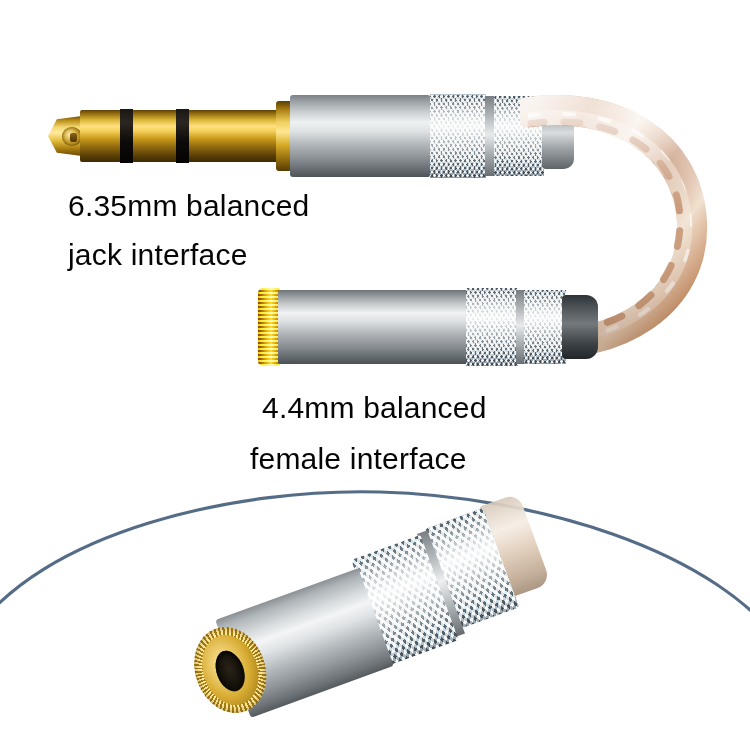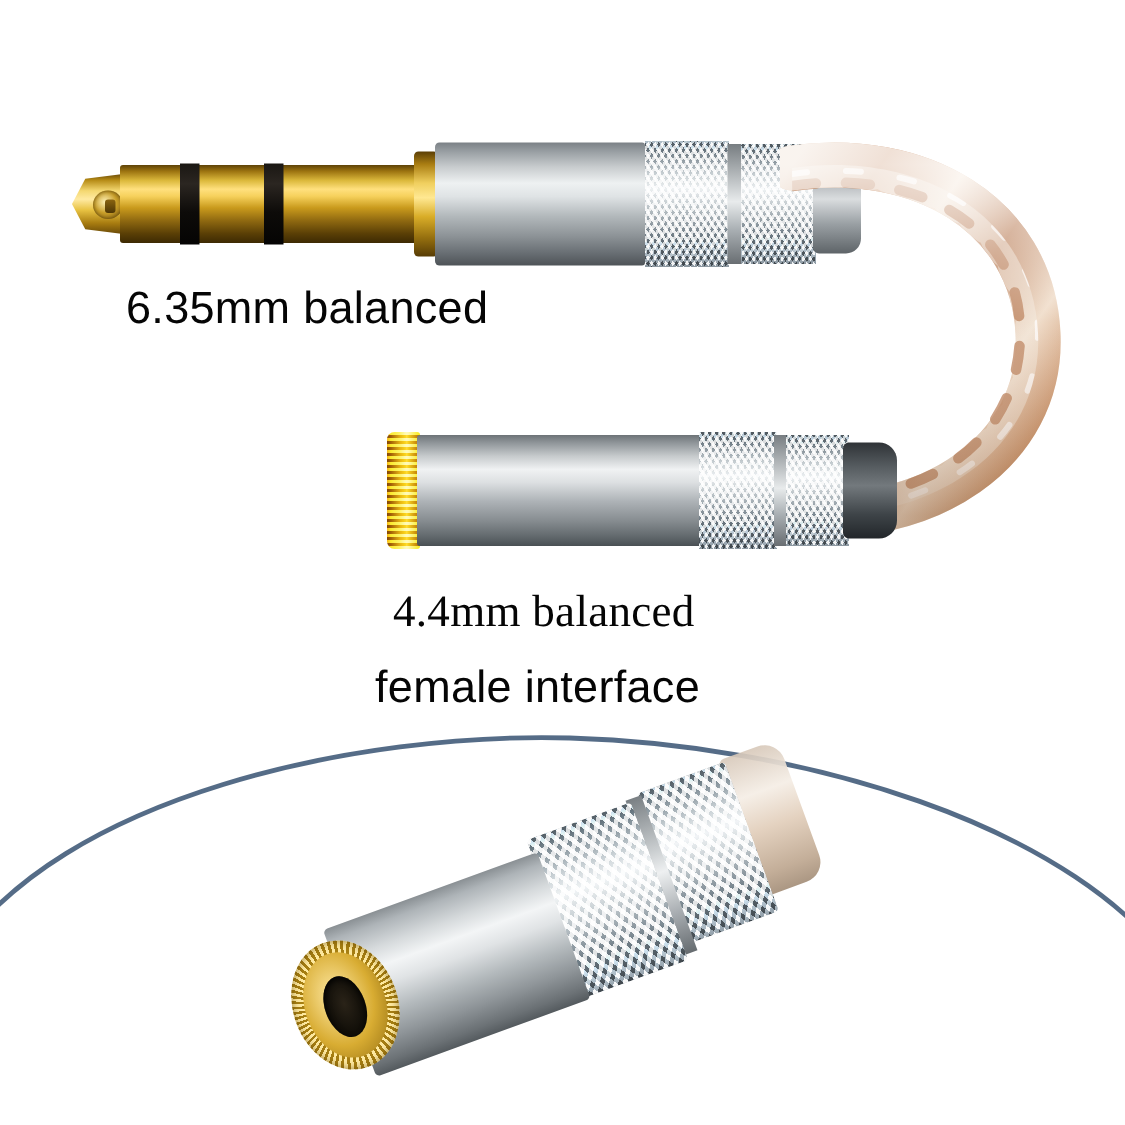--- a/index.html
+++ b/index.html
@@ -19,23 +19,23 @@
   
   .label {
     position: absolute;
     color: #050505;
     font-size: 30px;
     font-weight: 400;
     letter-spacing: 0.2px;
     white-space: nowrap;
     line-height: 1.0;
   }
-  #label-jack-l1 { left: 84px;  top: 191px; }
+  #label-jack-l1 { left: 68px;  top: 191px; }
   #label-jack-l2 { left: 68px;  top: 240px; }
-  #label-fem-l1  { left: 262px; top: 393px; font-family: Liberation Serif, serif; }
+  #label-fem-l1  { left: 262px; top: 393px; }
   #label-fem-l2  { left: 250px; top: 444px; }
 
   
   #plug-635 {
     position: absolute;
     left: 48px;
     top: 83px;
     width: 510px;
     height: 105px;
   }
@@ -358,20 +358,21 @@
       <path d="M 8,22 C 92,10 168,52 172,132 C 176,212 96,262 10,252" fill="none" stroke="#f6ece2" stroke-width="30" stroke-linecap="round" stroke-dasharray="9 13" opacity=".55"></path>
       <path d="M 8,34 C 92,22 160,60 160,132 C 160,204 96,250 10,240" fill="none" stroke="#b5764d" stroke-width="7" stroke-linecap="round" stroke-dasharray="16 20" opacity=".8"></path>
       <path d="M 8,10 C 96,0 184,48 184,132 C 184,218 96,274 10,264" fill="none" stroke="#c9895f" stroke-width="7" stroke-linecap="round" stroke-dasharray="14 22" opacity=".75"></path>
       <path d="M 8,26 C 94,14 172,54 172,132 C 172,210 94,258 10,248" fill="none" stroke="#ffffff" stroke-width="4" stroke-linecap="round" stroke-dasharray="10 26" opacity=".85"></path>
     </g>
 
     <path d="M 8,22 C 92,10 168,52 172,132 C 176,212 96,262 10,252" fill="none" stroke="url(#copperSheen)" stroke-width="30" stroke-linecap="round"></path>
   </svg>
 
   <div class="label" id="label-jack-l1">6.35mm balanced</div>
+  <div class="label" id="label-jack-l2">jack interface</div>
 
   <div id="jack-44">
     <div class="fem-gold-collar"></div>
     <div class="fem-body"></div>
     <div class="knurl k1"></div>
     <div class="band-gap g1"></div>
     <div class="knurl k2"></div>
     <div class="tail-cap"></div>
   </div>
 

